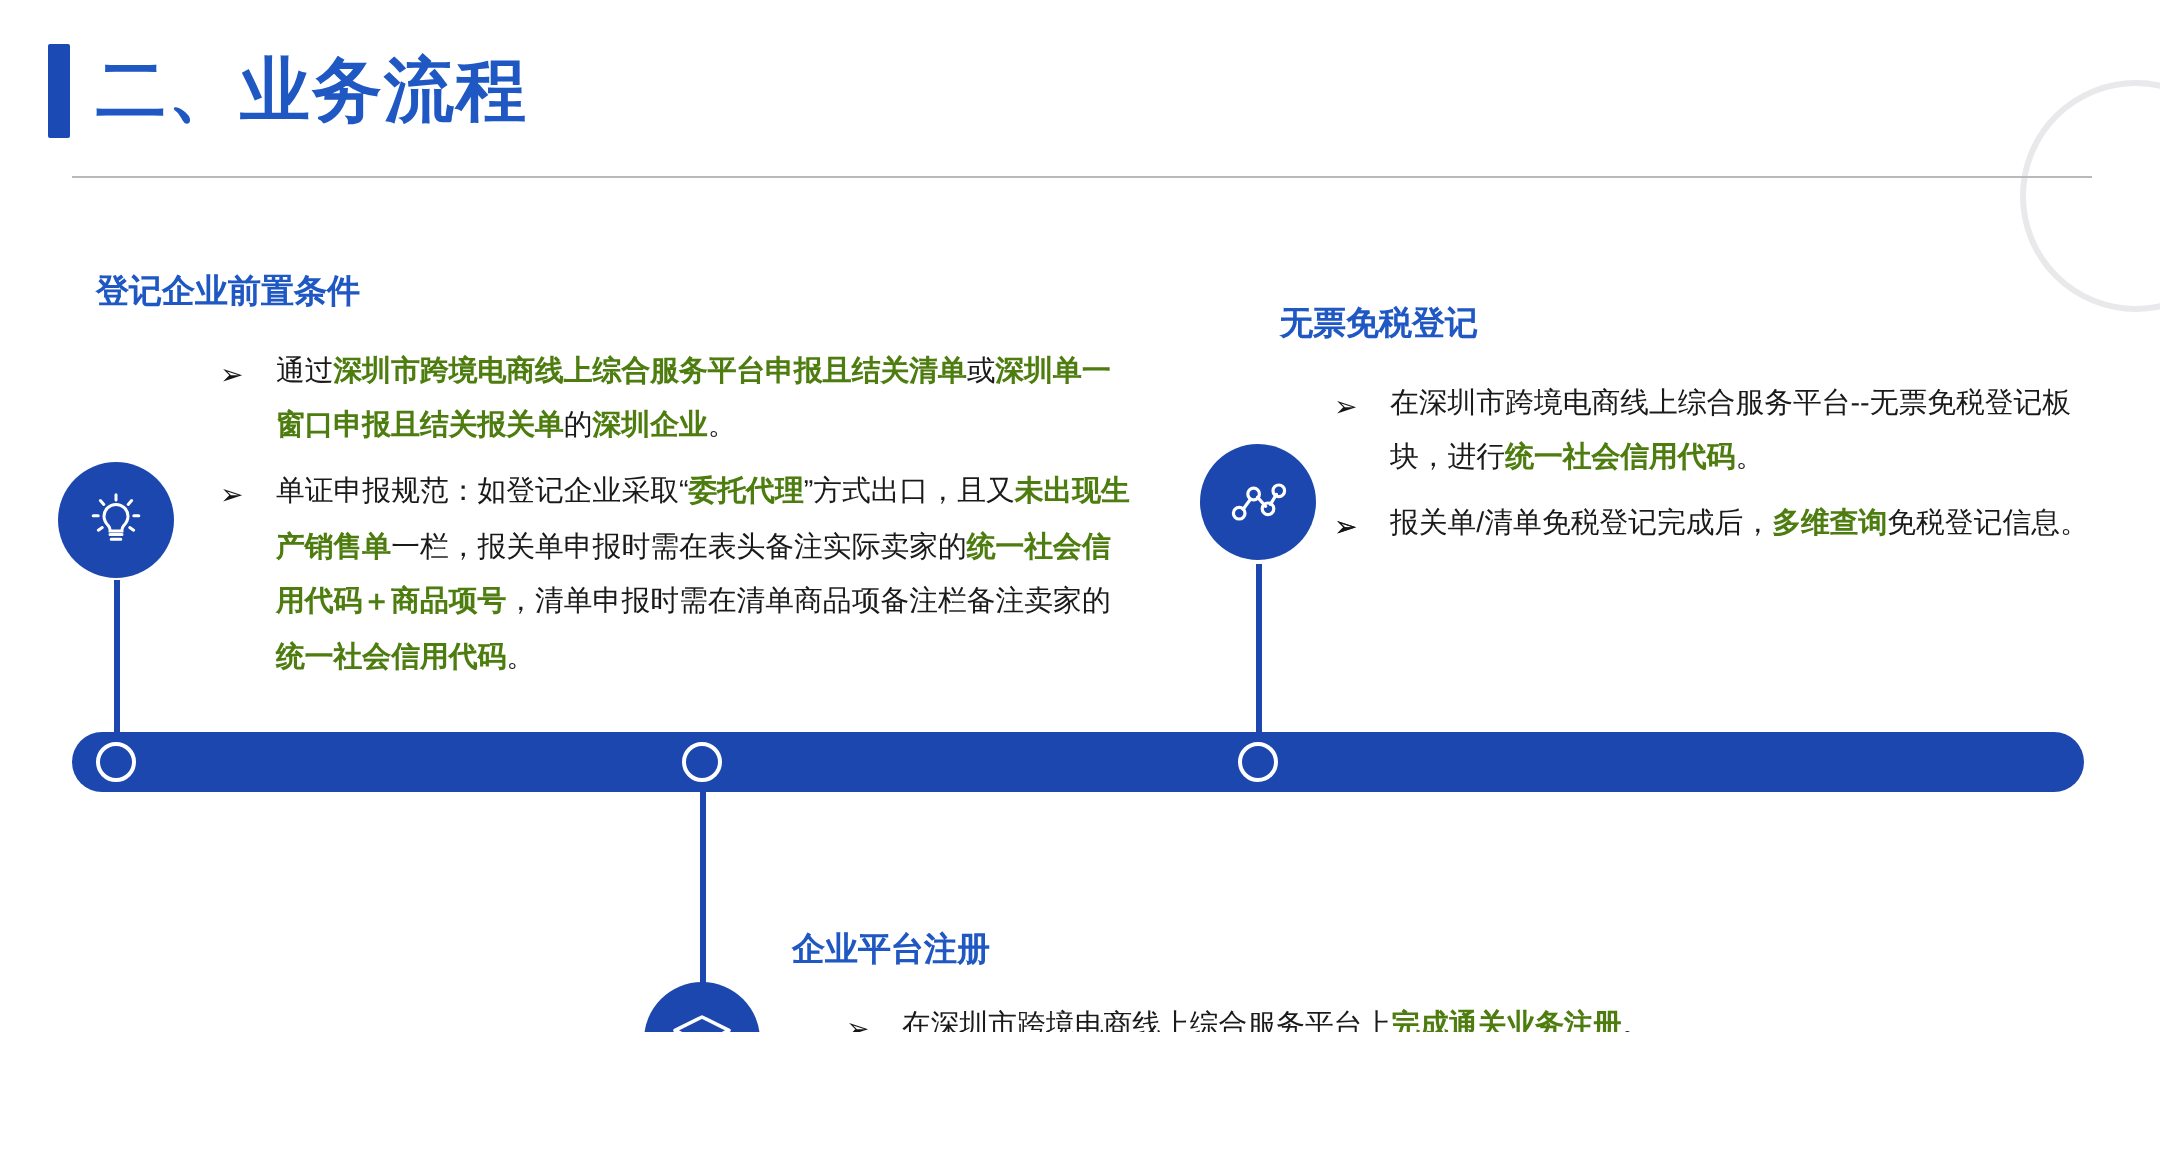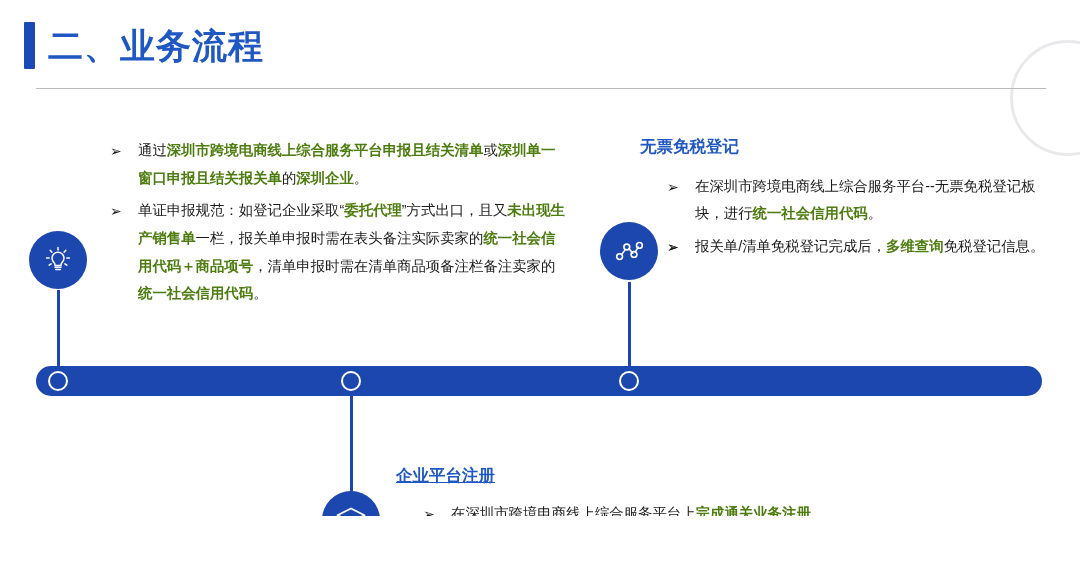--- a/index.html
+++ b/index.html
@@ -92,25 +92,25 @@
   }
   ul.bullets > li .arrow{
     position:absolute;left:0;top:1px;
     font-size:14px;color:#151515;line-height:1.92;
   }
   .hl{color:#4d7c0f;font-weight:bold;}
 
   
   .block-left{left:48px;top:137px;width:520px;}
   .block-left ul.bullets{margin-left:62px;width:458px;}
-  .block-right{left:640px;top:137px;width:420px;}
+  .block-right{left:640px;top:153px;width:420px;}
   .block-right ul.bullets{margin-left:27px;width:393px;}
   .block-bottom{left:396px;top:466px;width:560px;}
   .block-bottom ul.bullets{margin-left:27px;width:530px;}
-  .block-bottom .block-heading{margin-bottom:14px;text-decoration:underline;}
+  .block-bottom .block-heading{margin-bottom:14px;}
 </style>
 </head>
 <body>
 
 <div class="slide">
 
   <div class="corner-arc"></div>
 
   <div class="title-row">
     <div class="title-bar"></div>
@@ -153,20 +153,21 @@
     <span>
       <svg width="36" height="36" viewBox="0 0 36 36" fill="none" stroke="#ffffff" stroke-width="1.8" stroke-linejoin="round" stroke-linecap="round">
         <path d="M18 6.5L4.5 13.2 18 19.9l13.5-6.7L18 6.5z"></path>
         <path d="M4.5 19.0L18 25.7l13.5-6.7"></path>
         <path d="M4.5 24.3L18 31.0l13.5-6.7"></path>
       </svg>
     </span>
   </div>
 
   <div class="block block-left">
+    <div class="block-heading">登记企业前置条件</div>
     <ul class="bullets">
         <li><span class="arrow">➢</span><span><span>通过</span><span class="hl">深圳市跨境电商线上综合服务平台申报且结关清单</span><span>或</span><span class="hl">深圳单一窗口申报且结关报关单</span><span>的</span><span class="hl">深圳企业</span><span>。</span></span></li>
         <li><span class="arrow">➢</span><span><span>单证申报规范：如登记企业采取“</span><span class="hl">委托代理</span><span>”方式出口，且又</span><span class="hl">未出现生产销售单</span><span>一栏，报关单申报时需在表头备注实际卖家的</span><span class="hl">统一社会信用代码＋商品项号</span><span>，清单申报时需在清单商品项备注栏备注卖家的</span><span class="hl">统一社会信用代码</span><span>。</span></span></li>
       </ul>
   </div>
 
   <div class="block block-right">
     <div class="block-heading">无票免税登记</div>
     <ul class="bullets">
         <li><span class="arrow">➢</span><span><span>在深圳市跨境电商线上综合服务平台--无票免税登记板块，进行</span><span class="hl">统一社会信用代码</span><span>。</span></span></li>

